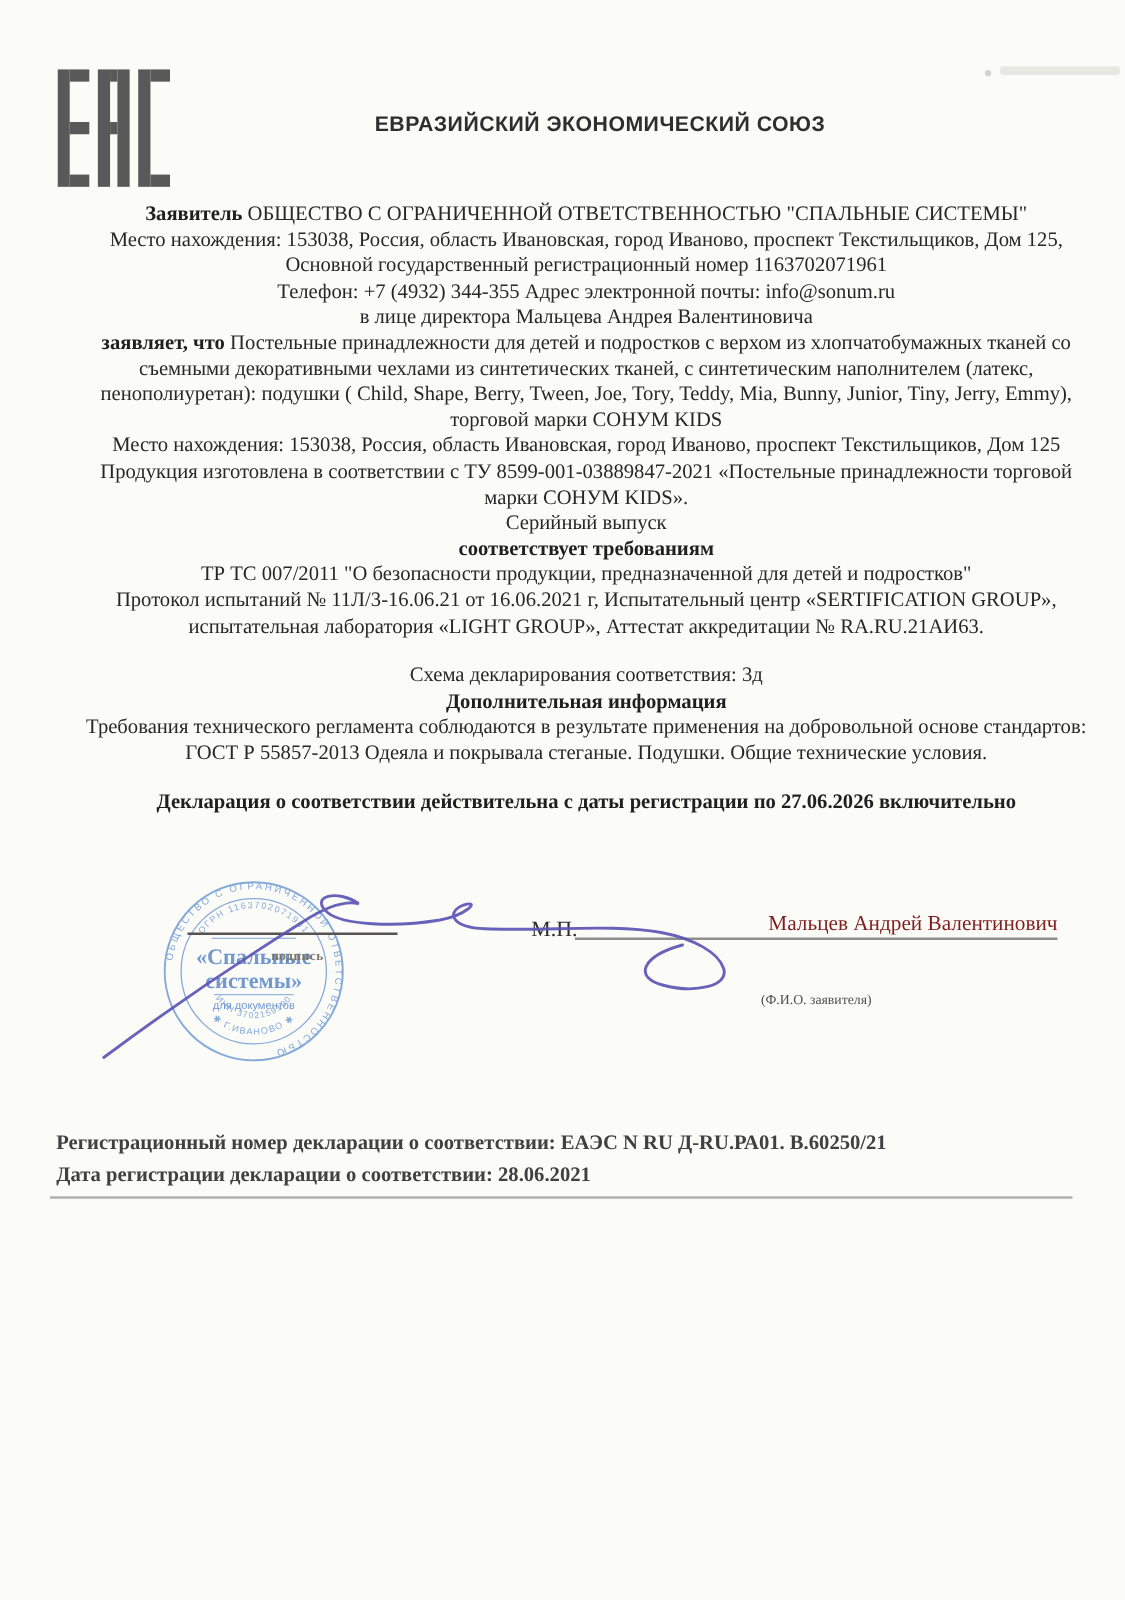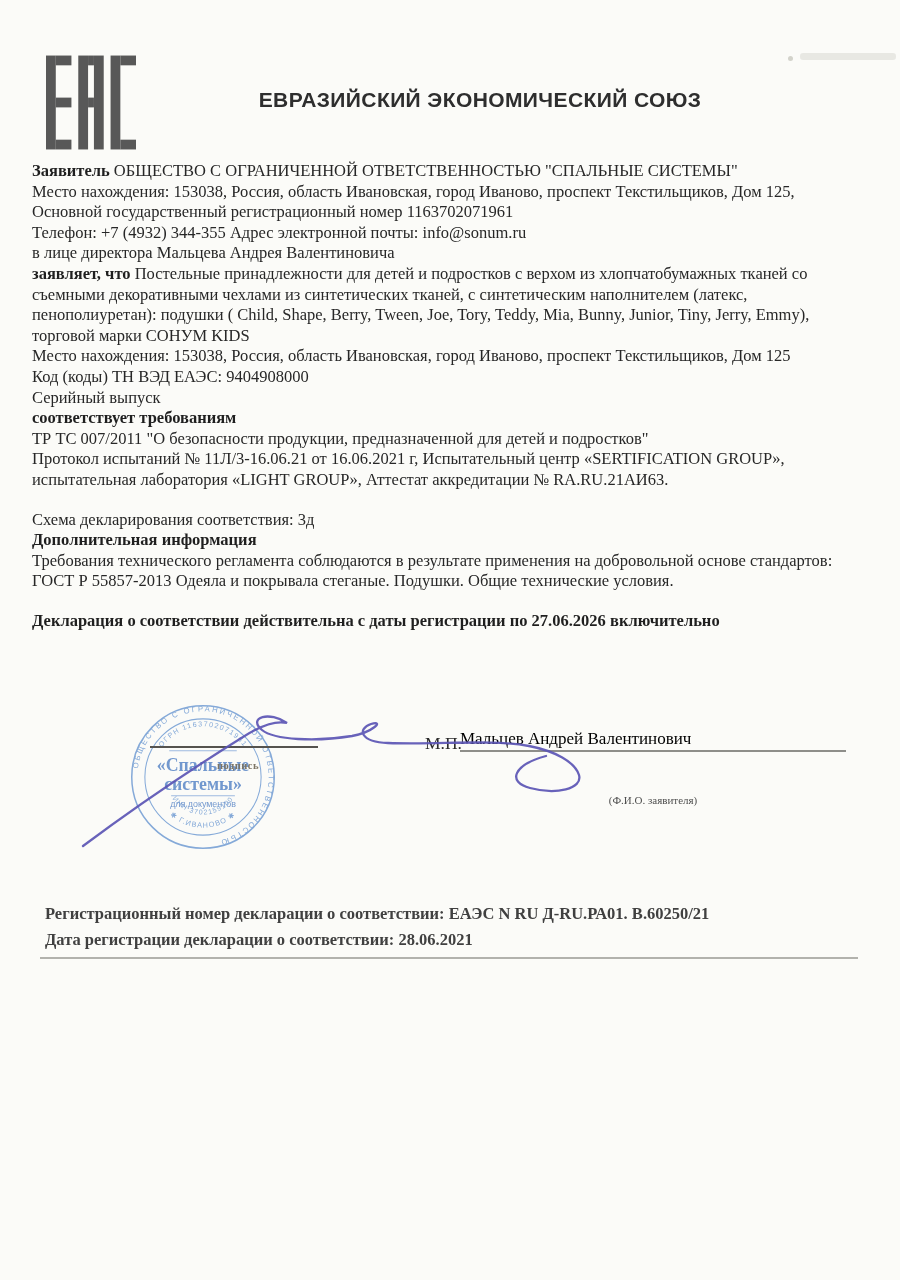--- a/index.html
+++ b/index.html
@@ -9,39 +9,39 @@
     font-family:"Liberation Serif", serif;
     color:#272727;
     -webkit-font-smoothing:antialiased;
   }
   .abs{position:absolute;}
 
   
   .eac-logo{left:46px;top:55px;width:90px;height:95px;}
   .titles{left:60px;right:0;top:86px;text-align:center;
     font-family:"Liberation Sans", sans-serif;font-weight:bold;
-    font-size:21px;line-height:27px;color:#2e2e2e;letter-spacing:.4px;}
+    font-size:17px;line-height:27px;color:#2e2e2e;letter-spacing:.4px;}
 
   
   .smudge{left:800px;top:53px;width:96px;height:7px;background:#e2e2dc;opacity:.75;border-radius:3px;}
   .speck{left:788px;top:56px;width:5px;height:5px;background:#d3d3cb;border-radius:50%;}
 
   
-  .doc-body{left:32px;top:161px;width:814px;font-size:16.5px;line-height:20.6px;}
+  .doc-body{left:62px;top:161px;width:814px;font-size:16.5px;line-height:20.6px;text-align:center;}
   .doc-body p{margin:0;}
   .doc-body p.mt{margin-top:19px;}
   .b{font-weight:bold;color:#1f1f1f;}
 
   
   .stamp-wrap{left:128px;top:702px;width:150px;height:150px;opacity:.92;}
   .sig-line{left:150px;top:746px;width:168px;height:2px;background:#55534f;}
   .sig-caption{left:188px;top:760px;width:100px;text-align:center;
     font-size:10.5px;color:#7c7566;letter-spacing:.5px;font-weight:bold;}
   .mp{left:425px;top:733px;font-size:17.5px;color:#2b2b2b;}
-  .fio-name{left:460px;top:729px;width:386px;text-align:left;font-size:17px;color:#000000;}
+  .fio-name{left:460px;top:729px;width:386px;text-align:right;font-size:17px;color:#7f1d1d;}
   .fio-line{left:460px;top:750px;width:386px;height:1.5px;background:#8e8e8a;}
   .fio-caption{left:460px;top:794px;width:386px;text-align:center;font-size:11px;color:#4f4f4f;}
   .ink{left:58px;top:693px;width:545px;height:175px;}
 
   
   .reg-block{left:45px;top:901px;width:814px;font-size:16.5px;line-height:26px;font-weight:bold;color:#404040;}
   .reg-block p{margin:0;}
   .bottom-rule{left:40px;top:957px;width:818px;height:2px;background:#b2b2ad;}
 </style>
 </head>
@@ -76,21 +76,21 @@
 <div class="abs speck"></div>
 
 <div class="abs doc-body">
   <p><span class="b">Заявитель</span><span> ОБЩЕСТВО С ОГРАНИЧЕННОЙ ОТВЕТСТВЕННОСТЬЮ "СПАЛЬНЫЕ СИСТЕМЫ"</span></p>
   <p>Место нахождения: 153038, Россия, область Ивановская, город Иваново, проспект Текстильщиков, Дом 125,</p>
   <p>Основной государственный регистрационный номер 1163702071961</p>
   <p>Телефон: +7 (4932) 344-355 Адрес электронной почты: info@sonum.ru</p>
   <p>в лице директора Мальцева Андрея Валентиновича</p>
   <p><span class="b">заявляет, что</span><span> Постельные принадлежности для детей и подростков с верхом из хлопчатобумажных тканей со съемными декоративными чехлами из синтетических тканей, с синтетическим наполнителем (латекс, пенополиуретан): подушки ( Child, Shape, Berry, Tween, Joe, Tory, Teddy, Mia, Bunny, Junior, Tiny, Jerry, Emmy), торговой марки СОНУМ KIDS</span></p>
   <p>Место нахождения: 153038, Россия, область Ивановская, город Иваново, проспект Текстильщиков, Дом 125</p>
-  <p>Код (коды) ТН ВЭД ЕАЭС: 9404908000</p>
+  <p>Продукция изготовлена в соответствии с ТУ 8599-001-03889847-2021 «Постельные принадлежности торговой марки СОНУМ KIDS».</p>
   <p>Серийный выпуск</p>
   <p class="b">соответствует требованиям</p>
   <p>ТР ТС 007/2011 "О безопасности продукции, предназначенной для детей и подростков"</p>
   <p>Протокол испытаний № 11Л/3-16.06.21 от 16.06.2021 г, Испытательный центр «SERTIFICATION GROUP», испытательная лаборатория «LIGHT GROUP», Аттестат аккредитации № RA.RU.21АИ63.</p>
   <p class="mt">Схема декларирования соответствия: 3д</p>
   <p class="b">Дополнительная информация</p>
   <p>Требования технического регламента соблюдаются в результате применения на добровольной основе стандартов: ГОСТ Р 55857-2013 Одеяла и покрывала стеганые. Подушки. Общие технические условия.</p>
   <p class="b mt">Декларация о соответствии действительна с даты регистрации по 27.06.2026 включительно</p>
 </div>
 

